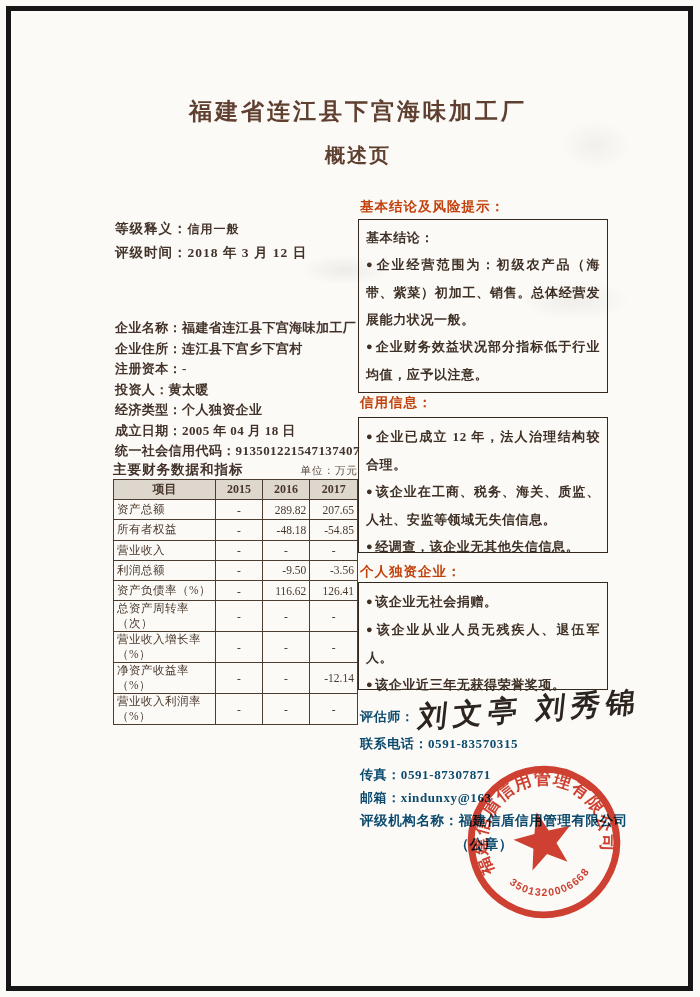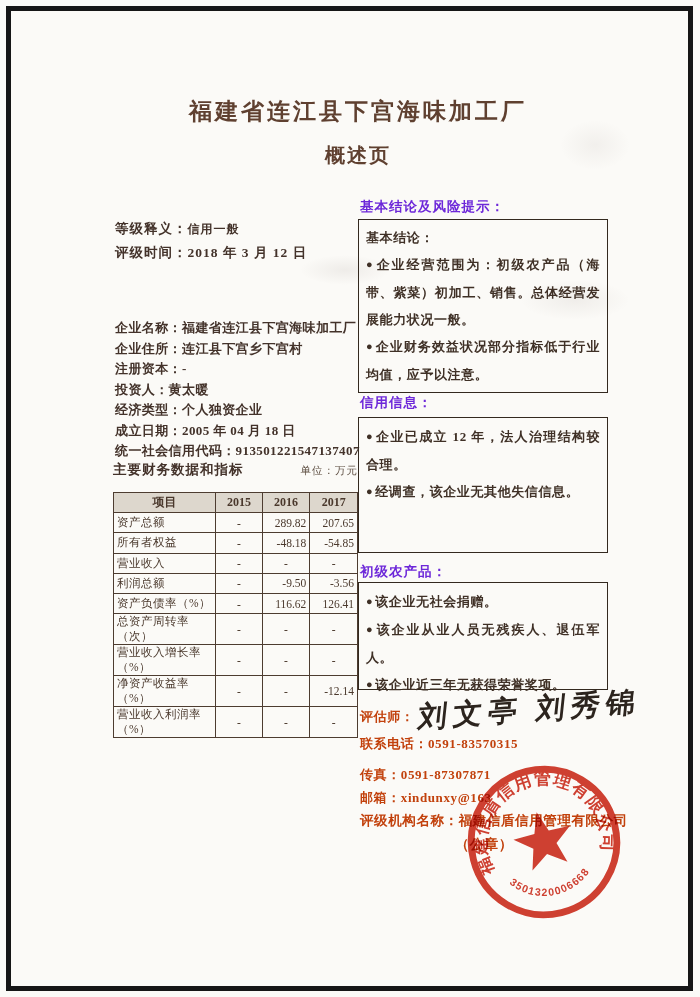--- a/index.html
+++ b/index.html
@@ -28,45 +28,45 @@
   .rating .line{margin-bottom:6px;font-size:13.5px;font-weight:bold;color:#43322a;letter-spacing:1px;}
   .grade-big{font-family:"Liberation Sans","DejaVu Sans",sans-serif;font-size:20px;font-weight:bold;color:#332822;letter-spacing:0;}
   .meaning-val{font-weight:bold;font-size:12px;}
 
   .company{position:absolute;left:115px;top:318px;width:255px;}
   .company .kv{font-size:13px;font-weight:bold;color:#43322a;line-height:20.5px;letter-spacing:0.4px;white-space:nowrap;}
 
   .fin-wrap{position:absolute;left:113px;top:460px;width:245px;}
   .fin-title{font-size:13.5px;font-weight:bold;color:#43322a;letter-spacing:1px;display:inline-block;}
   .fin-unit{float:right;font-size:10.5px;color:#5a4a3e;margin-top:4px;letter-spacing:1px;}
-  table.fin{border-collapse:collapse;width:245px;margin-top:13px;}
+  table.fin{border-collapse:collapse;width:245px;margin-top:0;}
   table.fin th,table.fin td{border:1.4px solid #4d3c30;font-size:11.5px;color:#4a382c;
     height:19.2px;padding:0 3px;}
   table.fin th{background:#ddd7cd;font-weight:bold;text-align:center;font-size:12px;}
   table.fin td.lbl{text-align:left;width:104px;letter-spacing:0.5px;}
   table.fin td.c{text-align:center;width:42px;}
   table.fin td.r{text-align:right;width:42px;}
 
   
-  .sec-h{position:absolute;font-size:13.5px;font-weight:bold;color:#6d28d9;letter-spacing:1px;}
+  .sec-h{position:absolute;font-size:13.5px;font-weight:bold;color:#c2410c;letter-spacing:1px;}
   .h1{left:360px;top:198px;}
   .h2{left:360px;top:394px;}
   .h3{left:360px;top:563px;}
   .box{position:absolute;left:358px;width:250px;border:1.5px solid #33291f;
     padding:5px 7px;box-sizing:border-box;background:transparent;}
   .b1{top:219px;height:174px;}
   .b2{top:417px;height:136px;}
   .b3{top:582px;height:108px;}
   .box p{margin:0;font-size:13px;font-weight:bold;color:#3f3026;line-height:27px;
     text-align:justify;letter-spacing:0.6px;}
   .box .sub{line-height:26px;}
   .bullet{font-size:11px;margin-right:2px;position:relative;top:-1px;}
 
   
-  .f-line{position:absolute;left:360px;font-size:13px;font-weight:bold;color:#c2410c;letter-spacing:0.6px;white-space:nowrap;}
+  .f-line{position:absolute;left:360px;font-size:13px;font-weight:bold;color:#0c4a6e;letter-spacing:0.6px;white-space:nowrap;}
   .fl1{top:708px;}
   .fl2{top:735px;}
   .fl3{top:766px;text-align:right;}
   .fl4{top:789px;}
   .fl5{top:812px;font-size:13.5px;}
   .fl6{top:836px;left:455px;font-size:14px;}
   .signature{
     position:absolute;left:418px;top:690px;font-size:29px;font-weight:bold;color:#2c241e;
     transform:rotate(-4deg) skewX(-10deg);letter-spacing:6px;white-space:nowrap;
   }
@@ -180,24 +180,25 @@
 <div class="sec-h h1">基本结论及风险提示：</div>
 <div class="box b1">
   <p class="sub">基本结论：</p>
   <p><span class="bullet">●</span><span>企业经营范围为：初级农产品（海带、紫菜）初加工、销售。总体经营发展能力状况一般。</span></p>
   <p><span class="bullet">●</span><span>企业财务效益状况部分指标低于行业均值，应予以注意。</span></p>
 </div>
 
 <div class="sec-h h2">信用信息：</div>
 <div class="box b2">
   <p><span class="bullet">●</span><span>企业已成立 12 年，法人治理结构较合理。</span></p>
+  <p><span class="bullet">●</span><span>该企业在工商、税务、海关、质监、人社、安监等领域无失信信息。</span></p>
   <p><span class="bullet">●</span><span>经调查，该企业无其他失信信息。</span></p>
 </div>
 
-<div class="sec-h h3">初级农产品：</div>
+<div class="sec-h h3">个人独资企业：</div>
 <div class="box b3">
   <p><span class="bullet">●</span><span>该企业无社会捐赠。</span></p>
   <p><span class="bullet">●</span><span>该企业从业人员无残疾人、退伍军人。</span></p>
   <p><span class="bullet">●</span><span>该企业近三年无获得荣誉奖项。</span></p>
 </div>
 
 <div class="f-line fl1"><span>评估师：</span></div>
 <div class="signature">刘文亭 刘秀锦</div>
 <div class="f-line fl2"><span>联系电话：</span><span class="mono-num">0591-83570315</span></div>
 <div class="f-line fl3"><span>传真：</span><span class="mono-num">0591-87307871</span></div>

